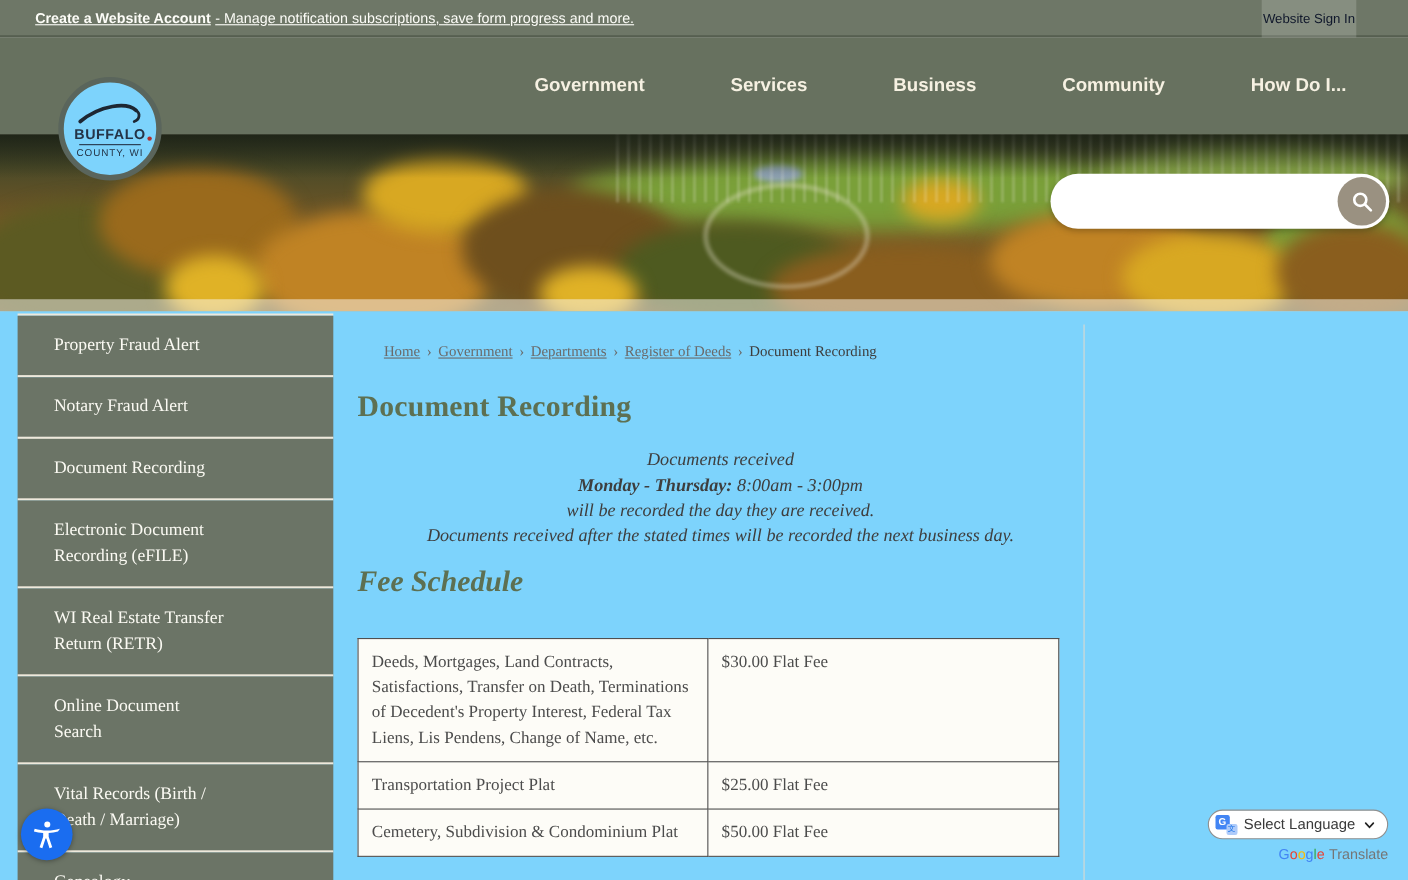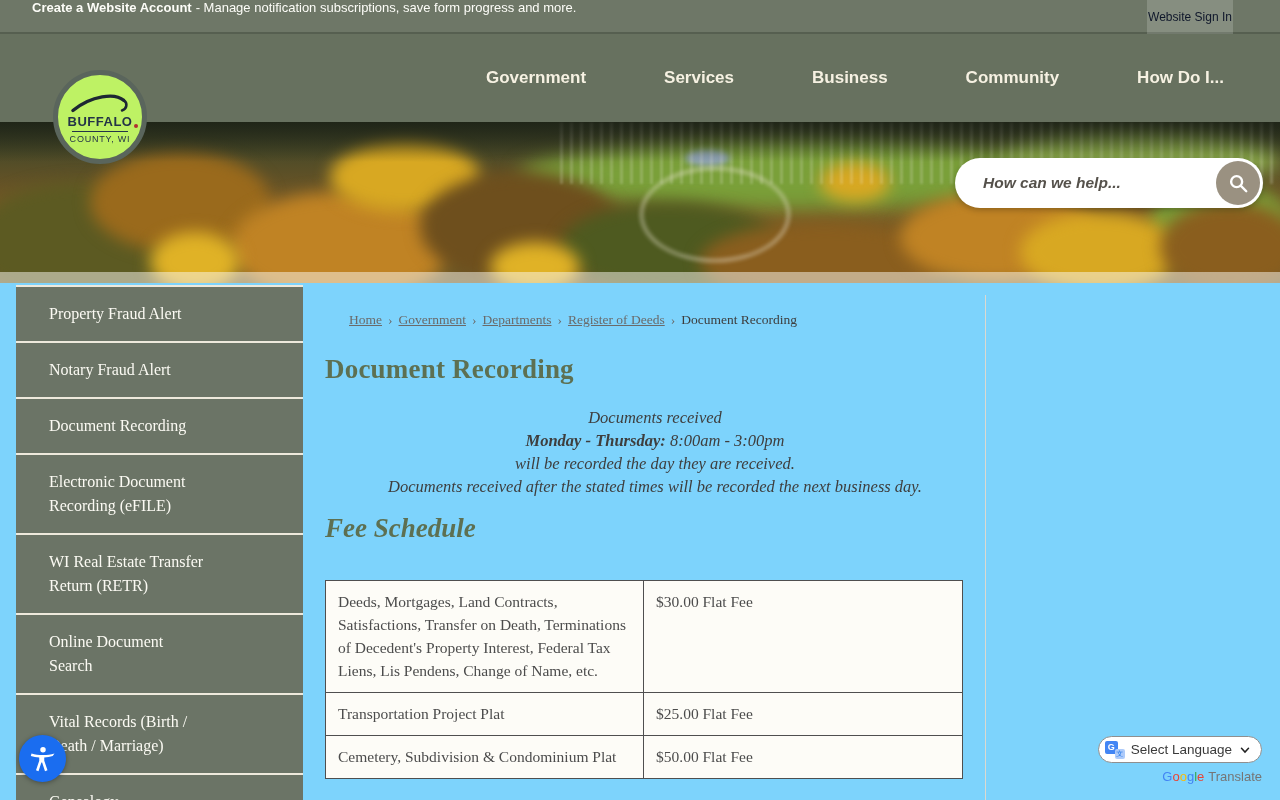--- a/index.html
+++ b/index.html
@@ -2,34 +2,34 @@
 <html><head>
 <meta charset="utf-8">
 <style>
   * { margin:0; padding:0; box-sizing:border-box; }
   html,body { width:1280px; height:800px; overflow:hidden; }
   body { font-family:"Liberation Sans","DejaVu Sans",sans-serif; background:#fbf9f2; }
   .page { position:relative; width:1280px; height:800px; overflow:hidden; }
 
   
   .topbar { position:relative; height:34px; background:#6e7767; border-bottom:2px solid #565f50;
-            display:flex; padding-left:32px; color:#fdfdf8; font-size:13px; }
+            display:flex; align-items:center; padding-left:32px; color:#fdfdf8; font-size:13px;text-decoration:underline; }
   .topbar b { font-weight:700; margin-right:4px; }
   .signin-btn { position:absolute; right:47px; top:0; height:34px; width:86px; border:none;
             background:rgba(255,255,255,0.17); color:#0f172a; font-size:12px; cursor:pointer;
             font-family:inherit; }
 
   
   .mainnav { height:88px; background:#67715f; display:flex; align-items:center;
              justify-content:flex-end; gap:78px; padding-right:56px; }
   .mainnav a { color:#f6f1e2; font-size:17px; font-weight:700; text-decoration:none; cursor:pointer; }
 
   
   .logo { position:absolute; left:53px; top:70px; width:94px; height:94px; border-radius:50%;
-          background:#bef264; border:5px solid #5a655c; z-index:6; display:flex; flex-direction:column;
+          background:#7dd3fc; border:5px solid #5a655c; z-index:6; display:flex; flex-direction:column;
           align-items:center; justify-content:center; cursor:pointer; }
   .logo svg { width:66px; height:22px; margin-bottom:1px; }
   .logo-l1 { font-size:13px; font-weight:700; letter-spacing:0.5px; color:#243447; position:relative; }
   .logo-l1::after { content:""; position:absolute; right:-6px; bottom:1px; width:4px; height:4px;
           border-radius:50%; background:#b03030; }
   .logo-rule { width:56px; height:1px; background:#243447; margin:2px 0; }
   .logo-l2 { font-size:9px; letter-spacing:0.8px; color:#243447; font-weight:400; }
 
   
   .hero { position:relative; height:161px; overflow:hidden;
@@ -149,21 +149,20 @@
     <div class="blob" style="left:1160px;top:80px;width:140px;height:90px;background:#8a5e1e;"></div>
     <div class="blob" style="left:150px;top:110px;width:90px;height:60px;background:#e0b226;"></div>
     <div class="blob" style="left:490px;top:120px;width:90px;height:50px;background:#e0b226;"></div>
     <div class="blob" style="left:820px;top:40px;width:70px;height:40px;background:#d8a822;"></div>
     <div class="blob" style="left:685px;top:28px;width:45px;height:16px;background:#8fa3b5;filter:blur(3px);"></div>
     <div class="specks"></div>
     <div class="darktop"></div>
     <div class="ring"></div>
 
     <div class="searchbar">
-      <input type="text" placeholder="How can we help..." style="">
       <button class="search-btn">
         <svg viewBox="0 0 24 24" fill="none" stroke="#fff" stroke-width="2.6" stroke-linecap="round">
           <circle cx="10.5" cy="10.5" r="6"></circle>
             <line x1="15.2" y1="15.2" x2="21" y2="21"></line>
         </svg>
       </button>
     </div>
   </div>
 
   <div class="content">

